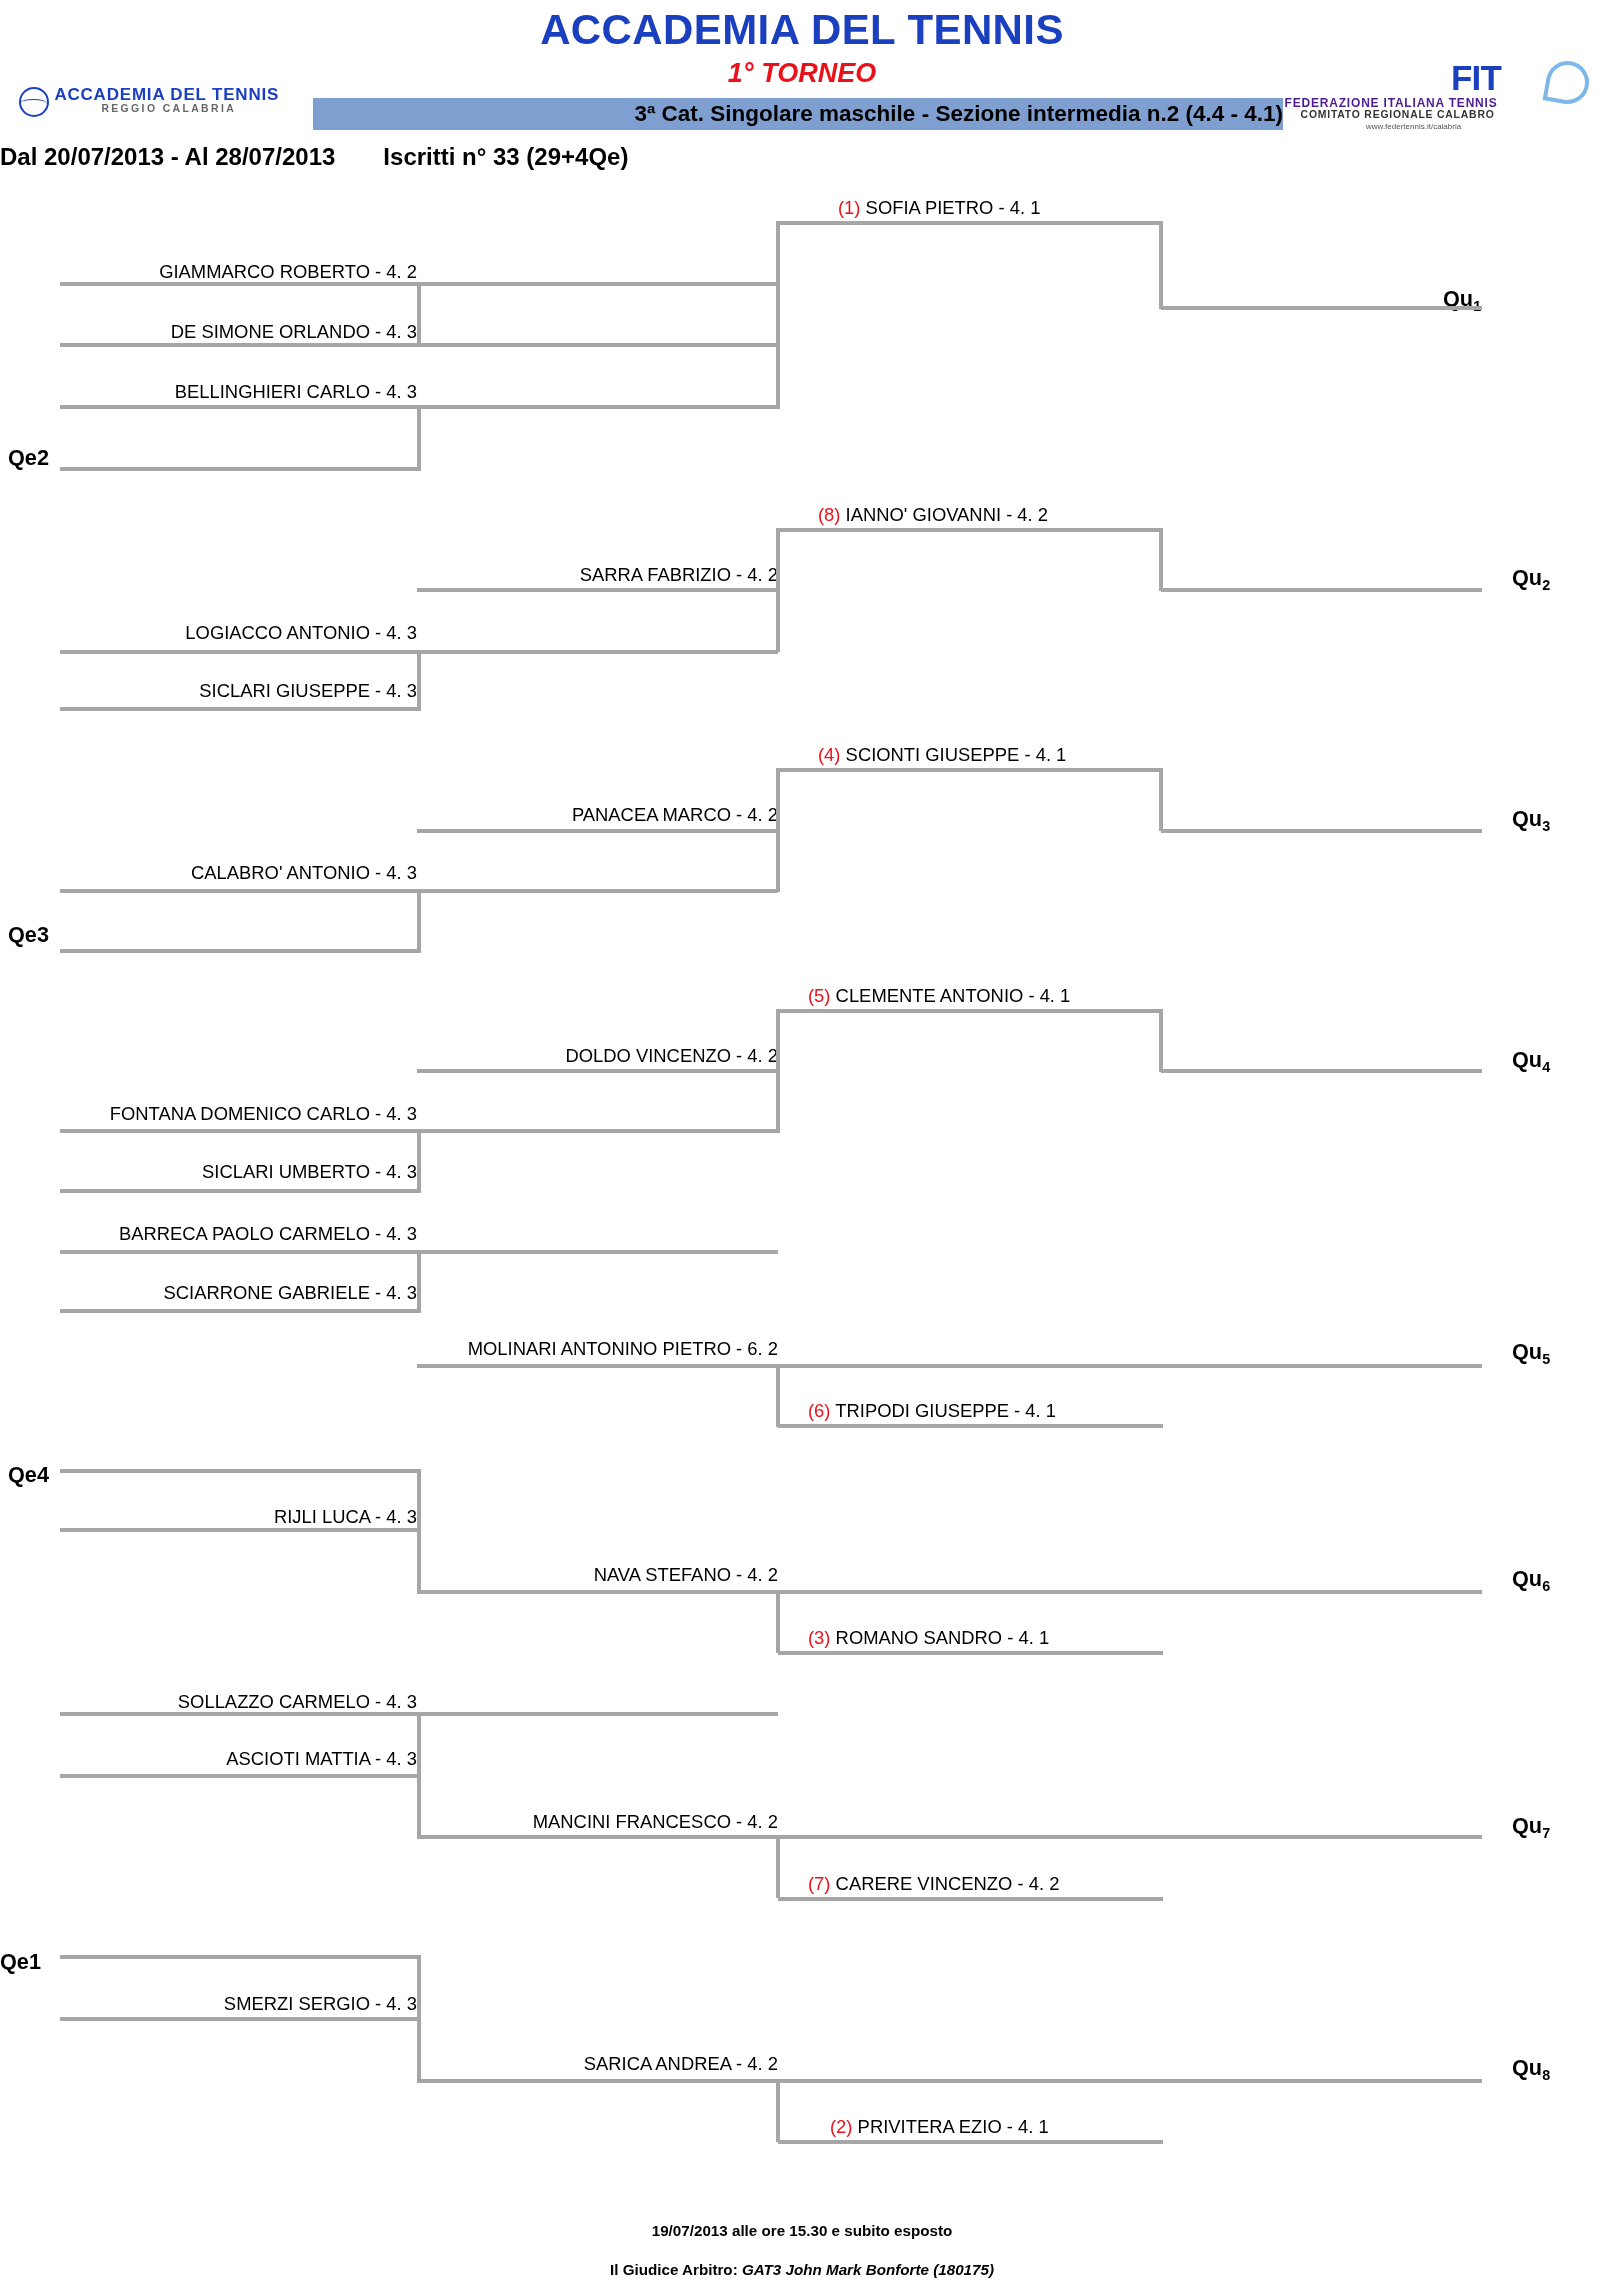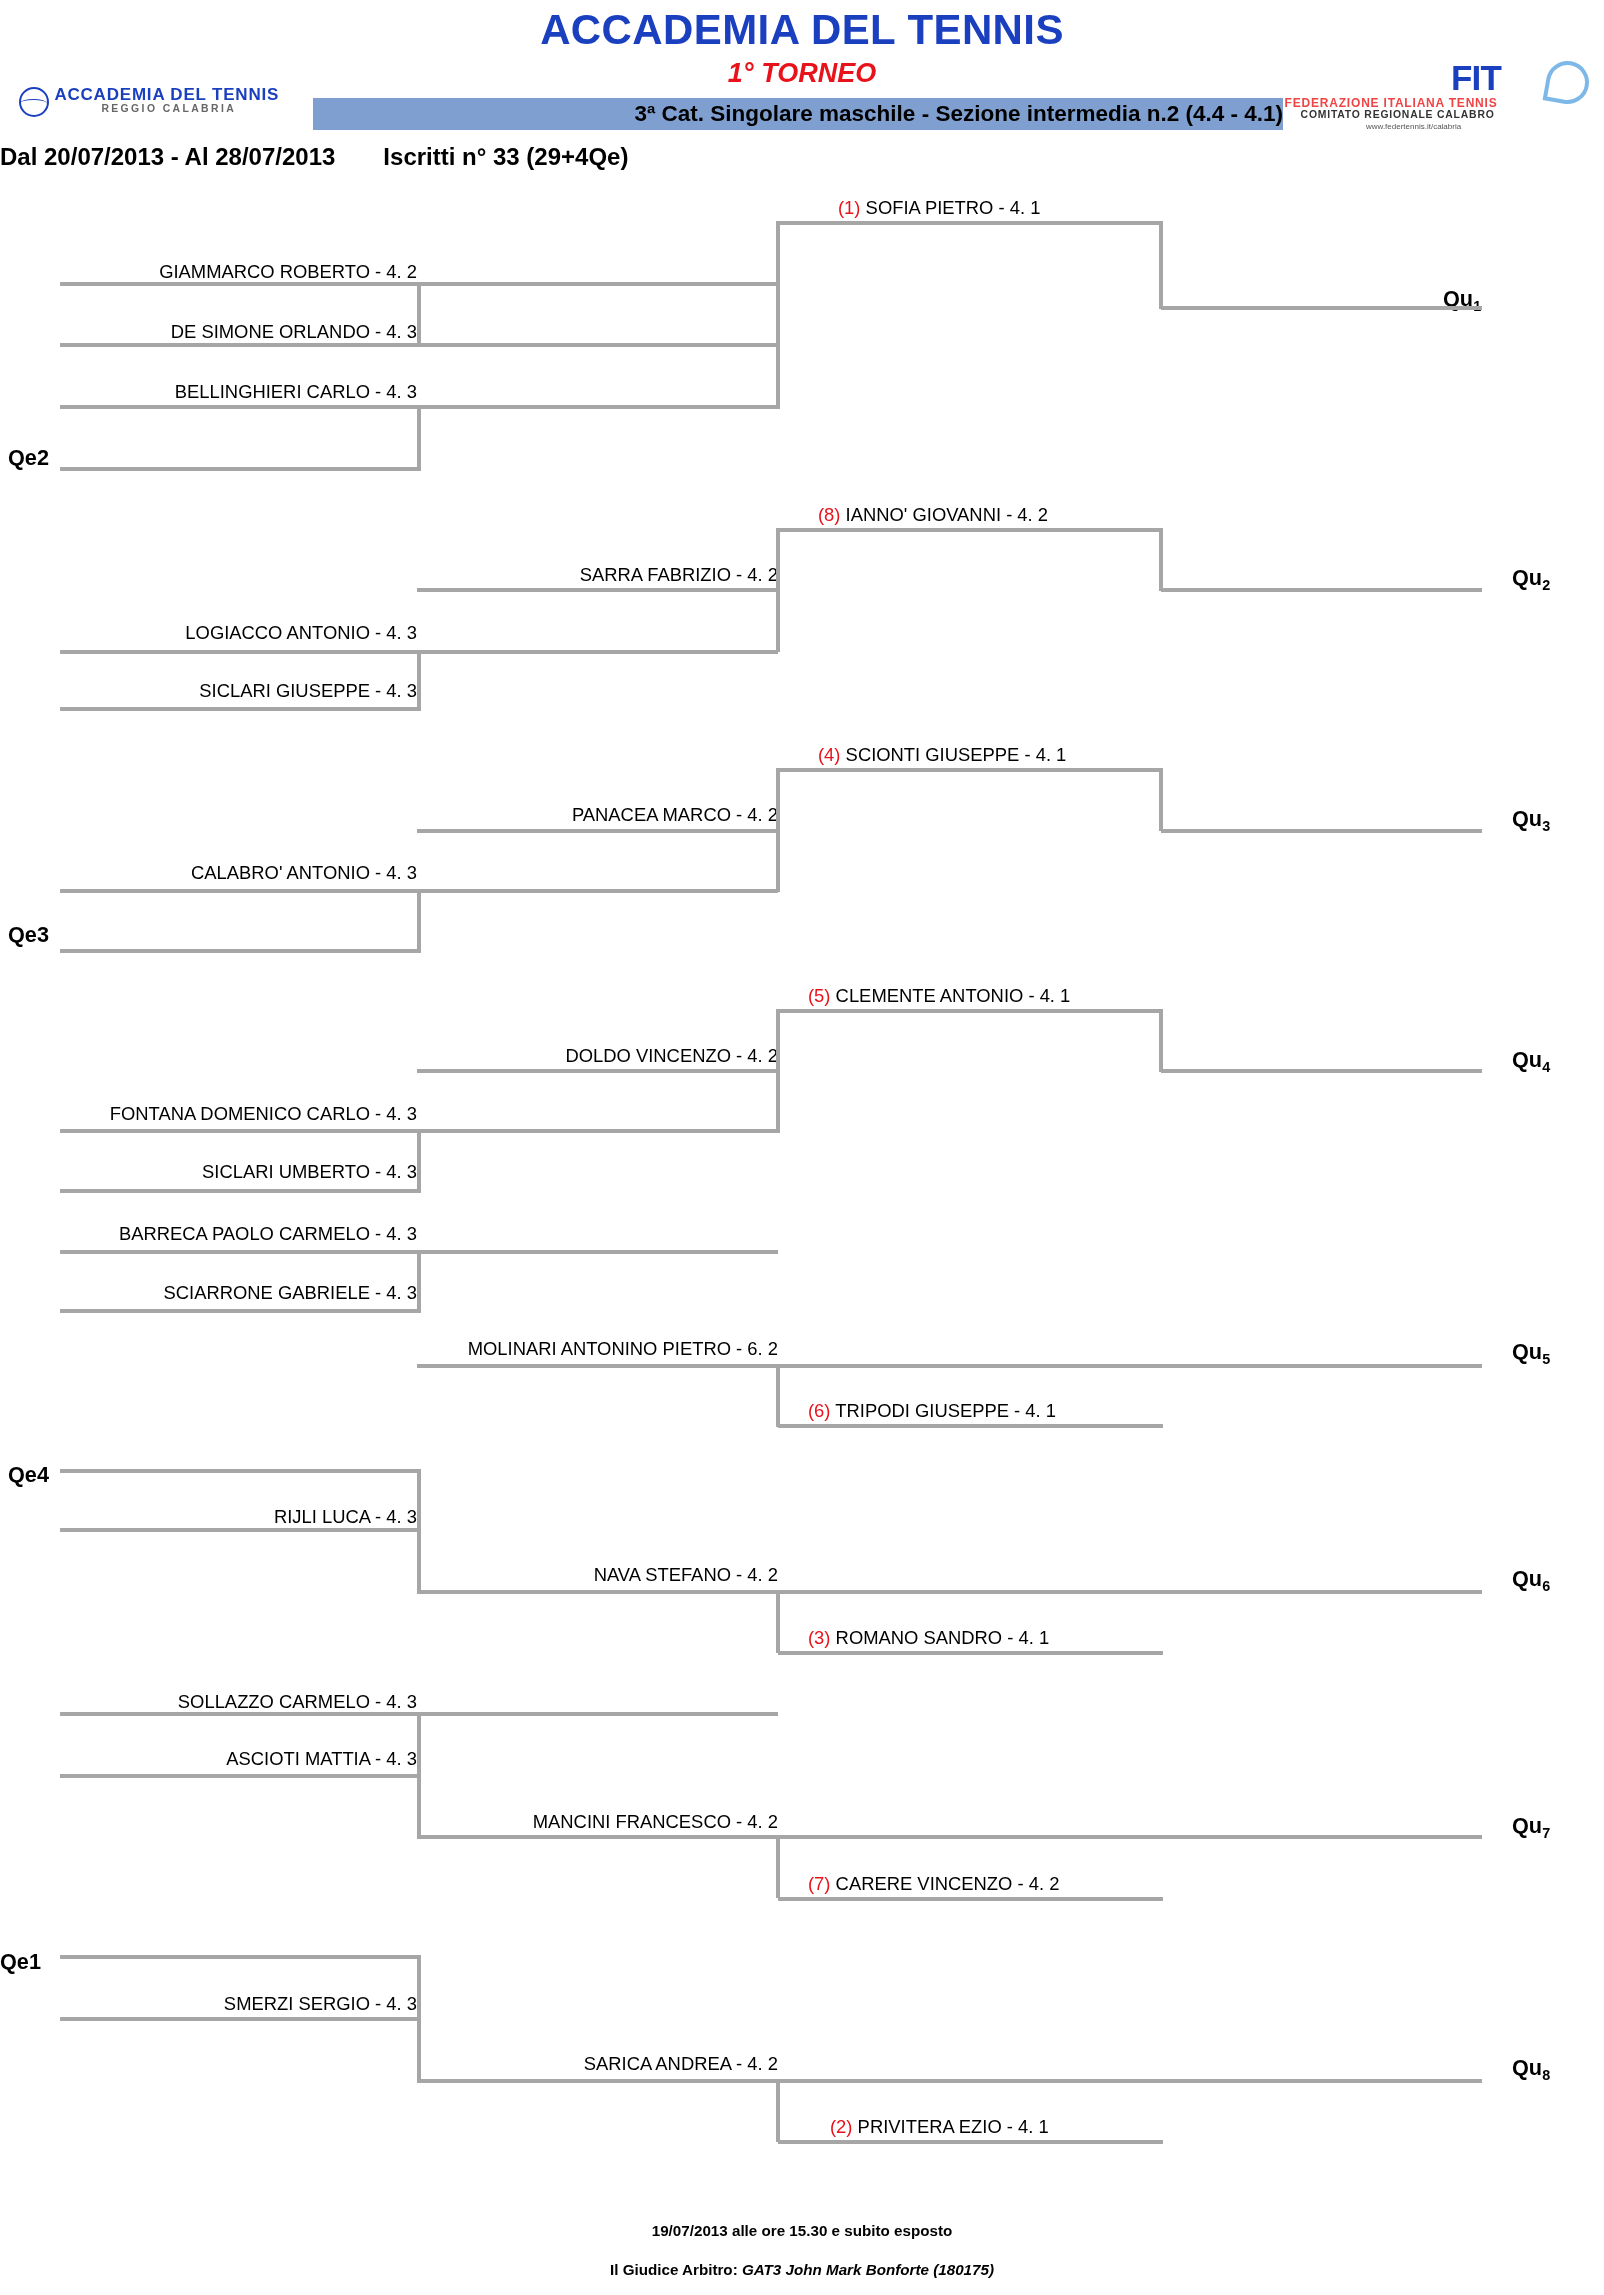--- a/index.html
+++ b/index.html
@@ -110,21 +110,21 @@
   }
   #logo-right .swirl {
     position: absolute; left: 263px; top: 3.2px;
     width: 35px; height: 35px;
     border: 4px solid #7db8e8;
     border-radius: 50% 50% 50% 0;
     transform: rotate(10deg);
   }
   #logo-right .fr1 {
     position: absolute; left: 1.6px; top: 38px;
-    font-size: 12px; font-weight: bold; color: #ef4444;
+    font-size: 12px; font-weight: bold; color: #4c1d95;
     letter-spacing: 0.8px;
   }
   #logo-right .fr2 {
     position: absolute; left: 17.6px; top: 51px;
     font-size: 10.4px; font-weight: bold; color: #333;
     letter-spacing: 0.8px;
   }
   #logo-right .fr3 {
     position: absolute; left: 83px; top: 64px;
     font-size: 8px; color: #555;

